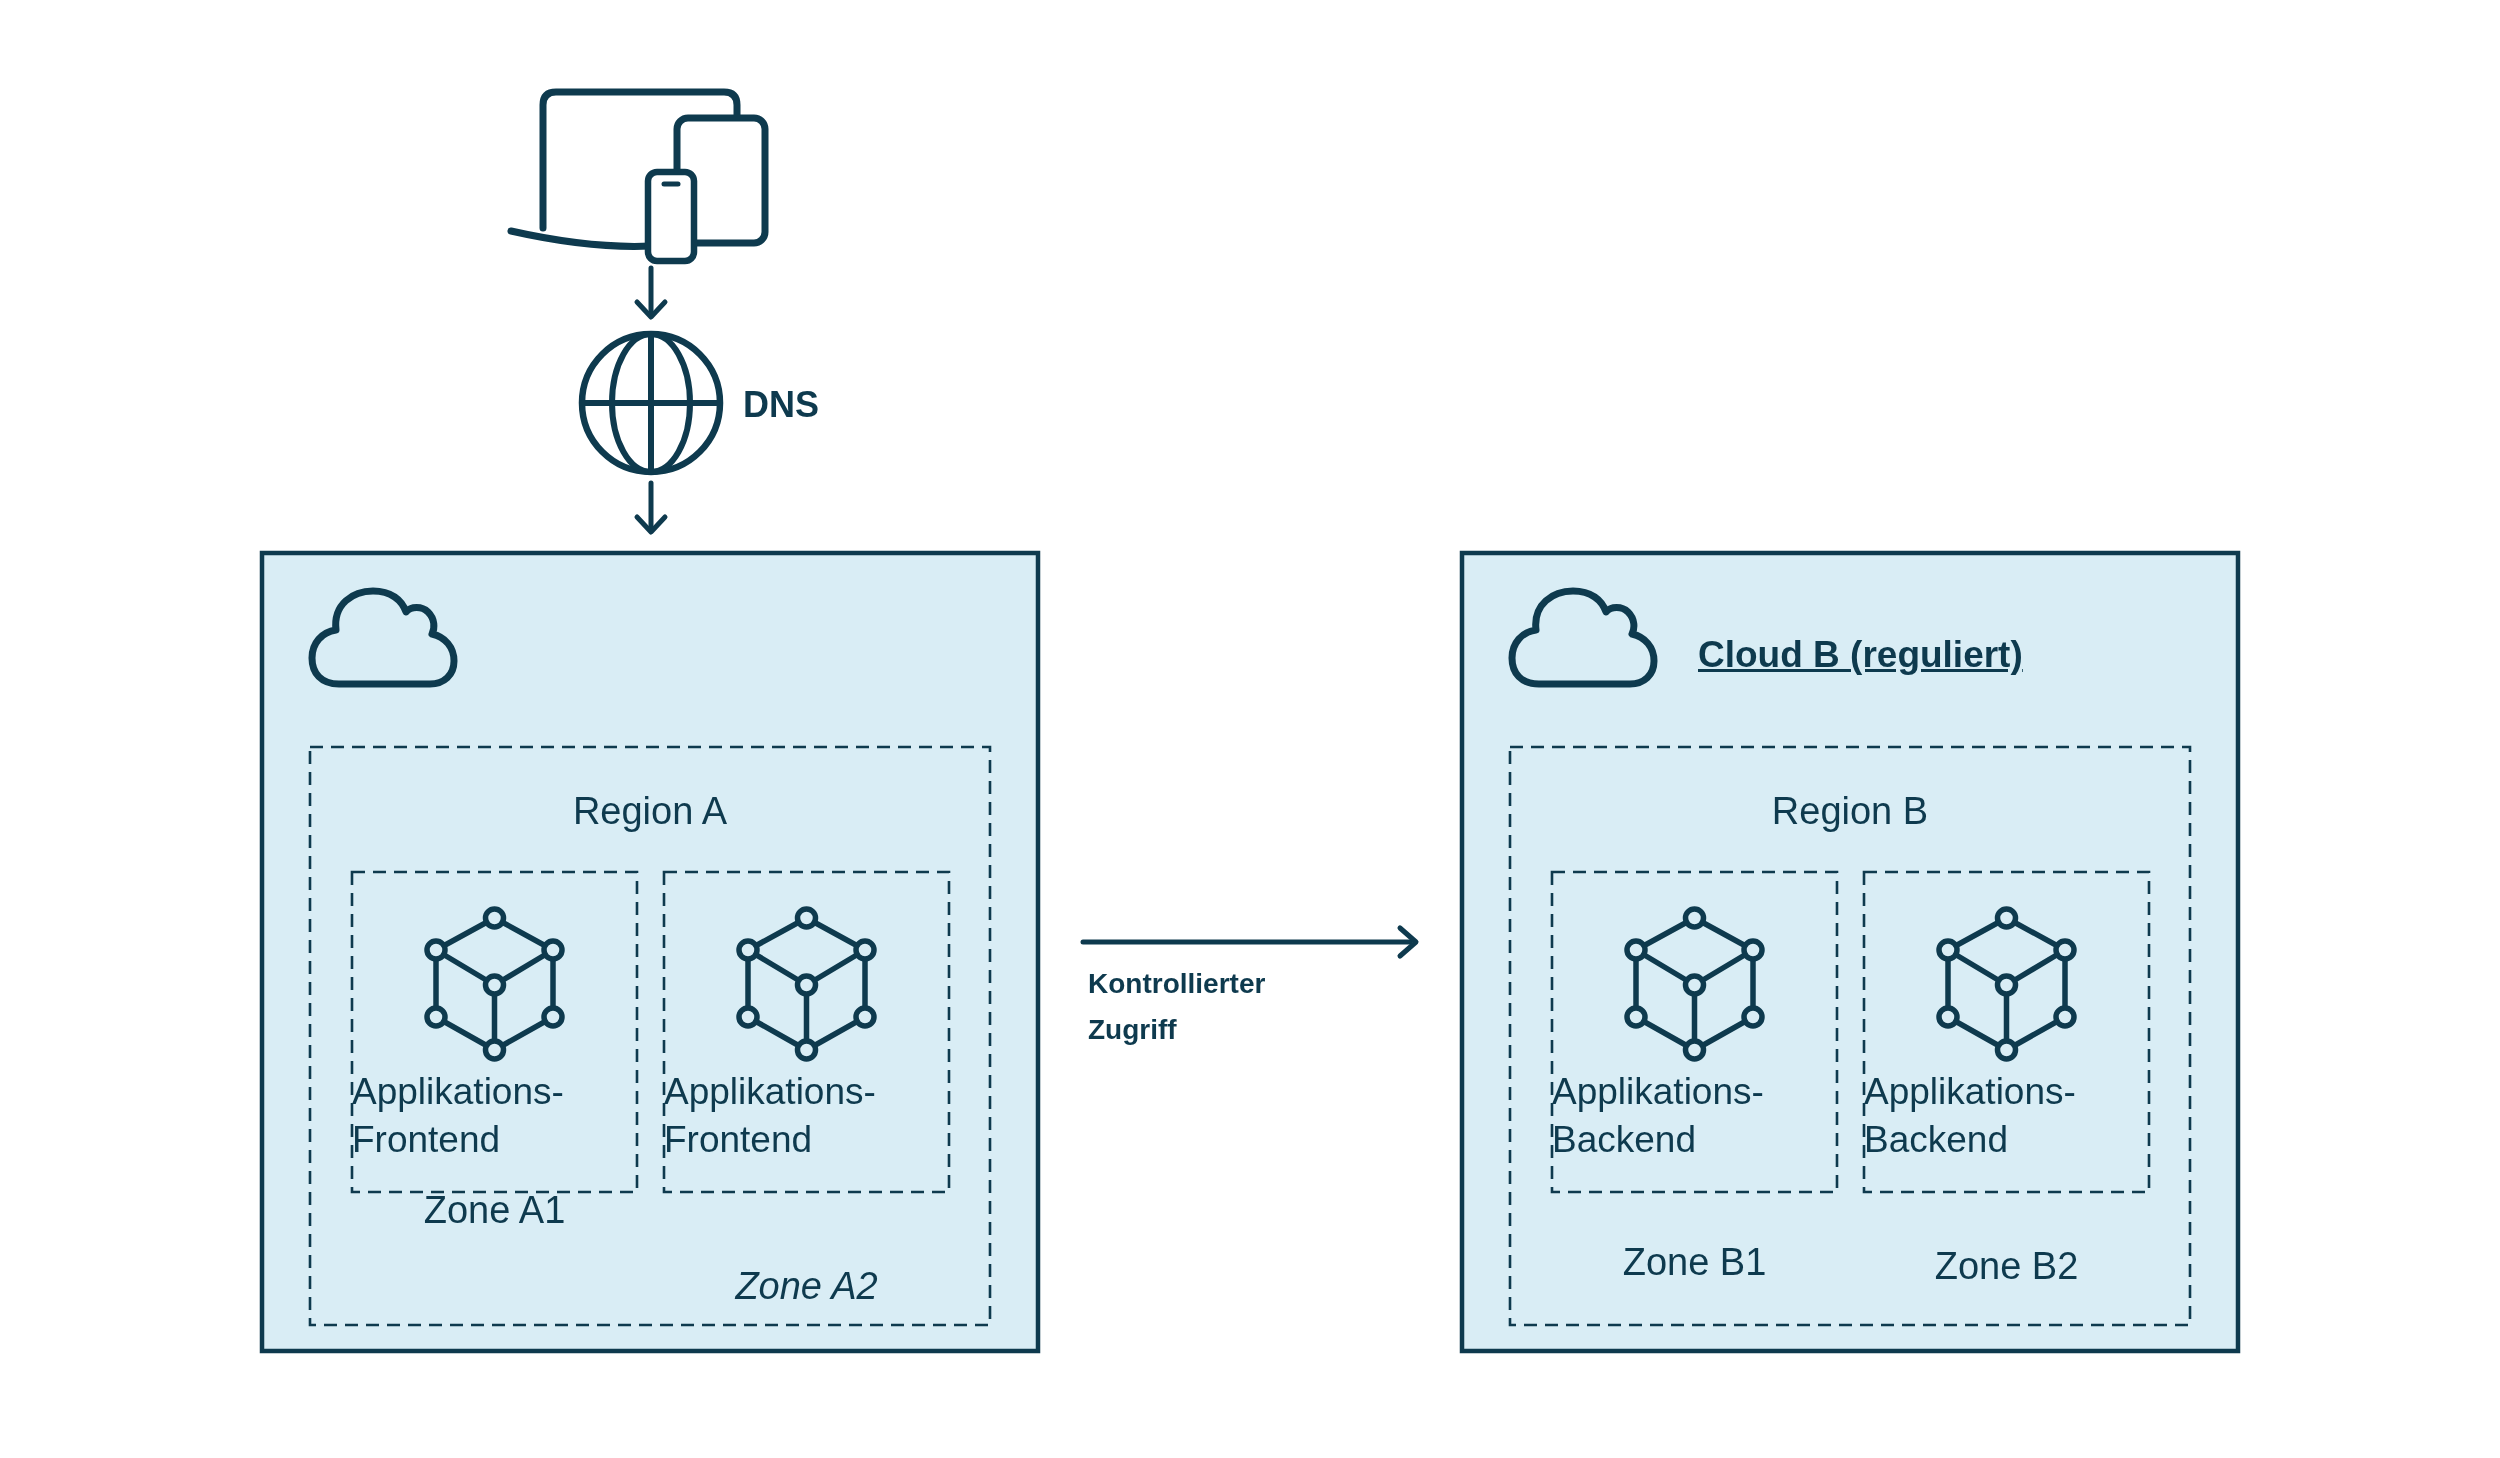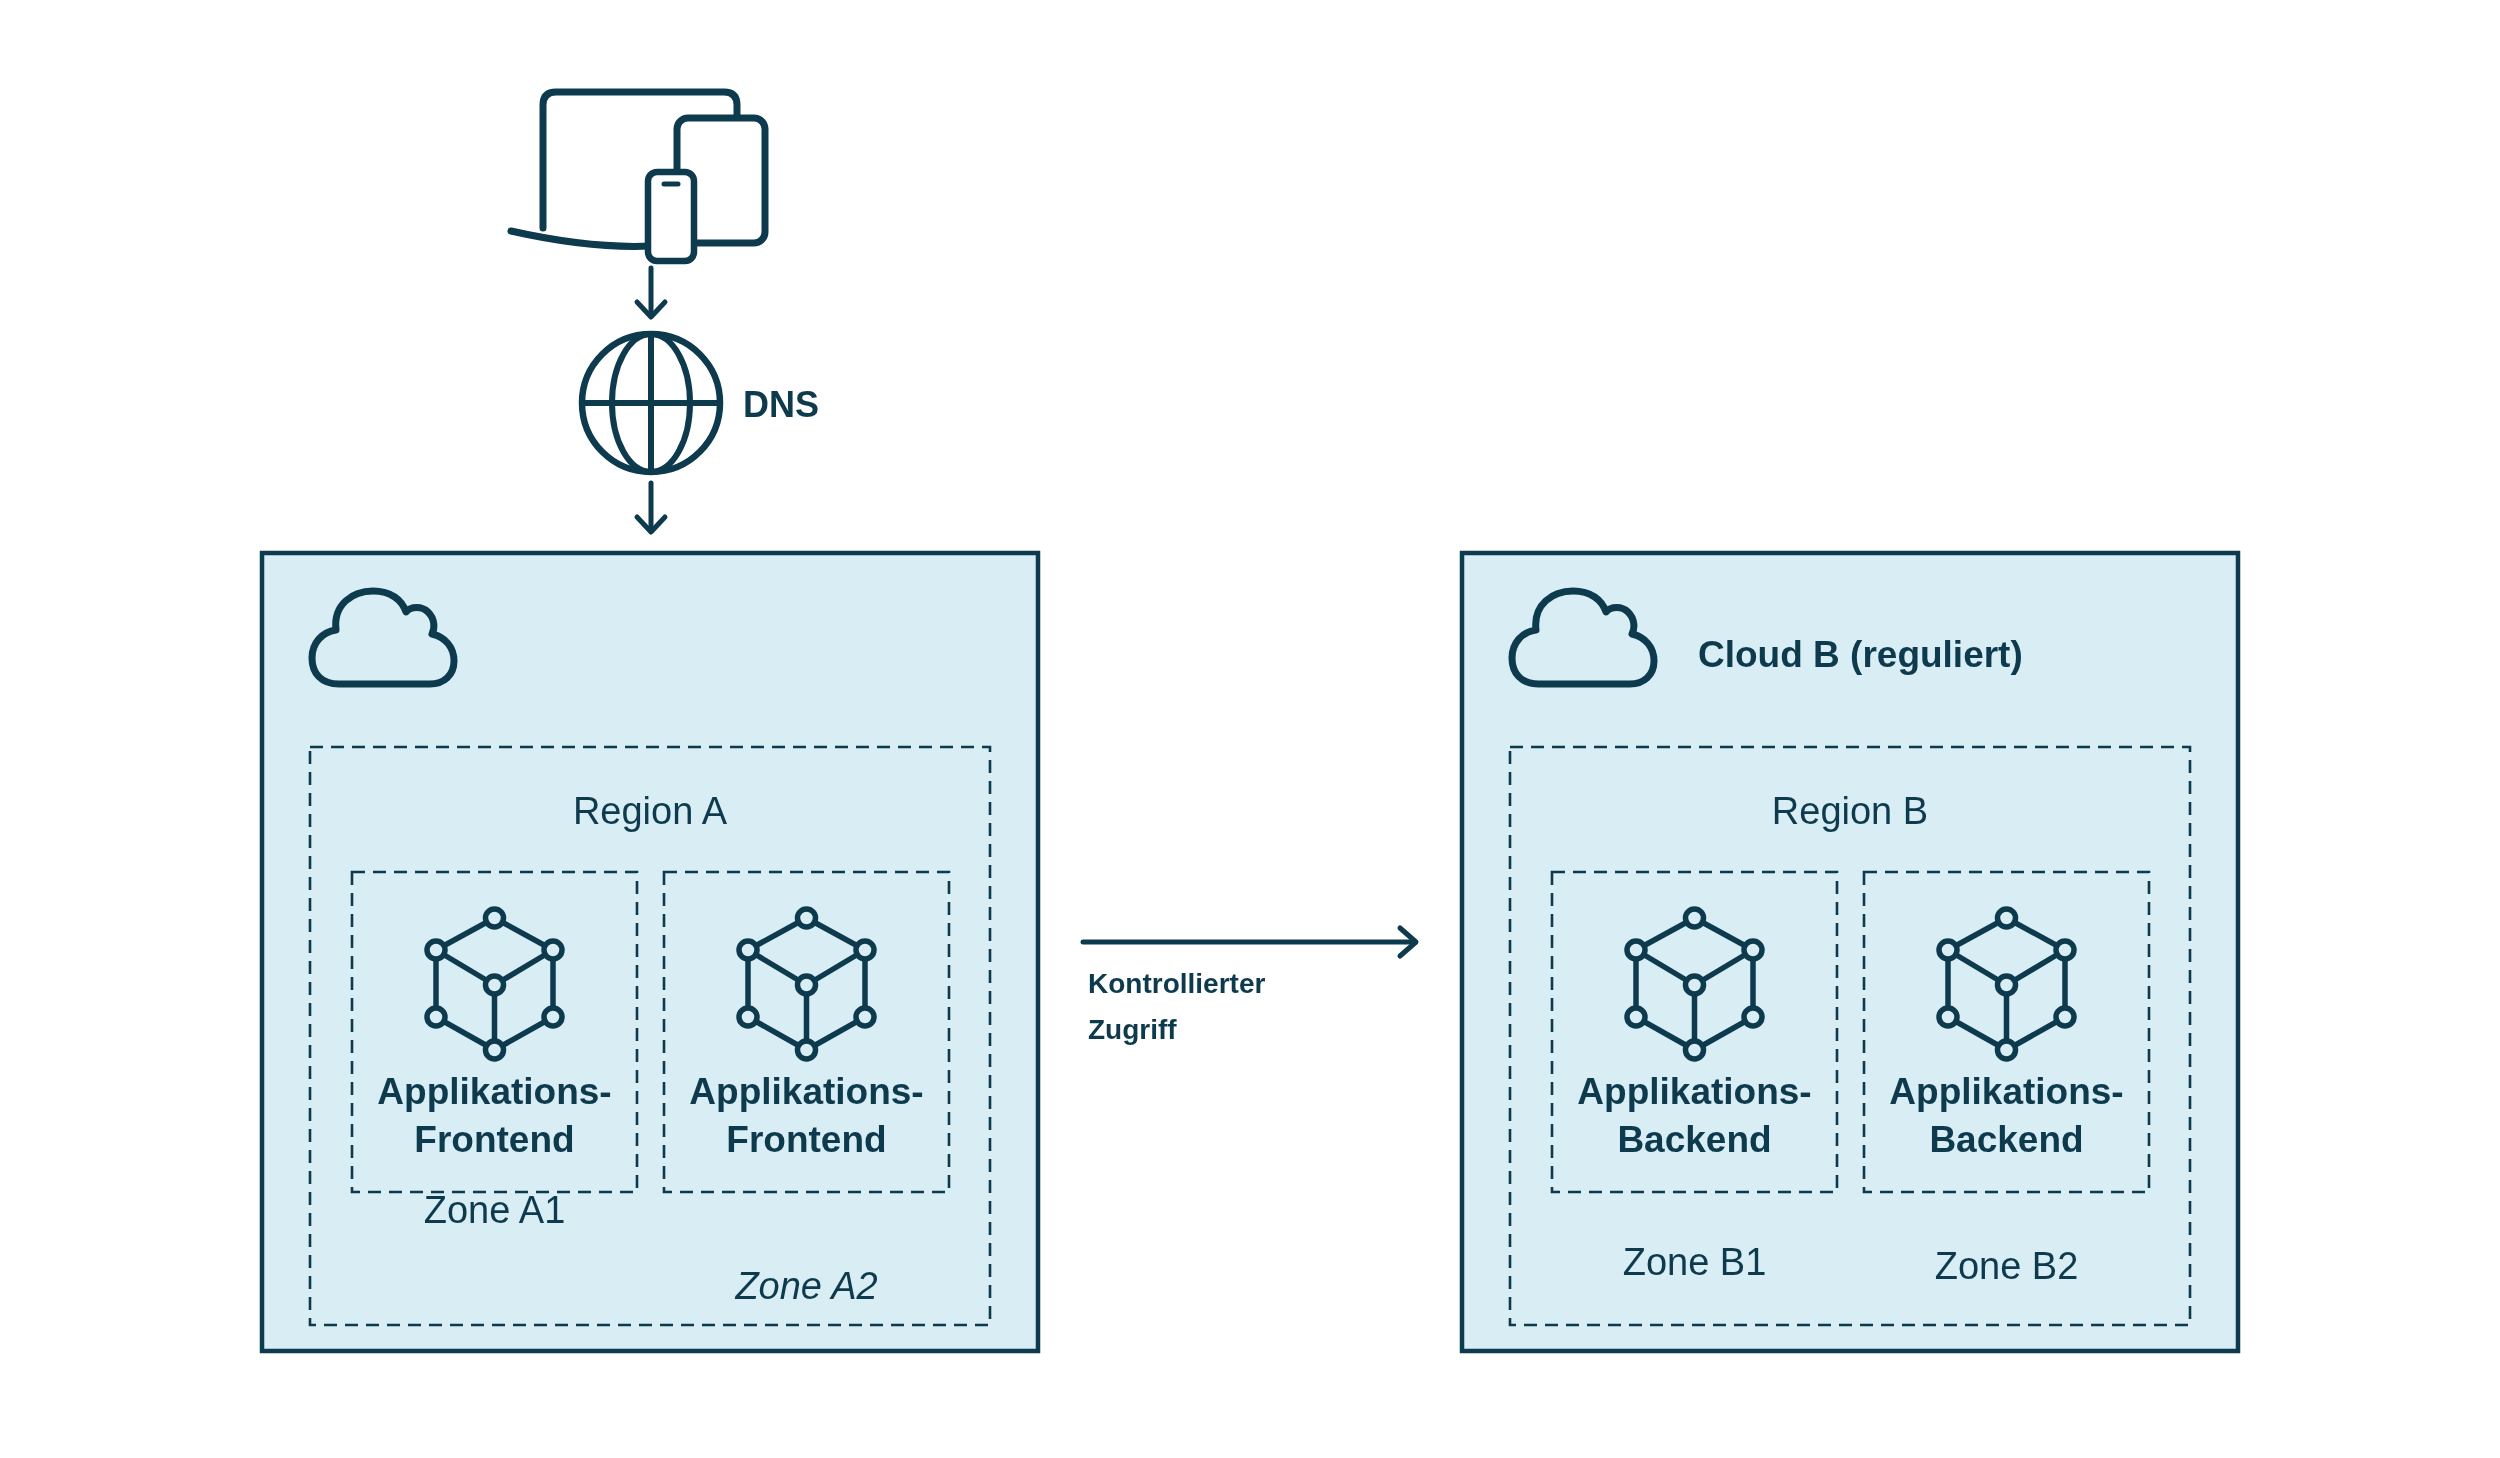--- a/index.html
+++ b/index.html
@@ -25,21 +25,21 @@
   .icon6{fill:none;stroke:var(--ink);stroke-width:6;stroke-linecap:round;stroke-linejoin:round;}
   .devfill{fill:#ffffff;stroke:var(--ink);stroke-width:7;stroke-linejoin:round;}
   .devfill2{fill:#ffffff;stroke:var(--ink);stroke-width:6.5;stroke-linejoin:round;}
   .cubeln{fill:none;stroke:var(--ink);stroke-width:5.5;stroke-linecap:round;}
   .cubend{fill:var(--panel);stroke:var(--ink);stroke-width:5.5;}
   
   .txt{position:absolute;color:var(--ink);}
   .title{font-size:37px;font-weight:700;line-height:44px;white-space:nowrap;}
   .dnslbl{font-size:36px;font-weight:700;line-height:42px;}
   .plain{font-size:38px;font-weight:400;line-height:44px;text-align:center;}
-  .app{font-size:37px;font-weight:700;line-height:48px;text-align:center;white-space:pre-line;}
+  .app{font-size:37px;font-weight:400;line-height:48px;white-space:pre-line;}
   .flow{font-size:28px;font-weight:700;line-height:46px;white-space:pre-line;}
 </style>
 </head>
 <body>
 
 <div id="canvas">
 
   <svg id="art" width="2500" height="1458" viewBox="0 0 2500 1458">
     <defs>
 
@@ -116,21 +116,21 @@
     <use href="#cube" x="1936" y="906"></use>
 
     <g>
       <line class="ln" x1="1083" y1="942" x2="1410" y2="942"></line>
       <polyline class="ln" points="1400,928 1416,942 1400,956"></polyline>
     </g>
   </svg>
 
   <div class="txt dnslbl" style="left:743px;top:384px;">DNS</div>
 
-  <div class="txt title" style="left:1698px;top:633px;">Cloud B (reguliert)</div>
+  <div class="txt title" style="left:1698px;top:633px;text-decoration:underline;">Cloud B (reguliert)</div>
 
   <div class="txt plain" style="left:1510px;top:789px;width:680px;">Region B</div>
   <div class="txt plain" style="left:310px;top:789px;width:680px;">Region A</div>
 
   <div class="txt app" style="left:352px;top:1068px;width:285px;">Applikations-
 Frontend</div>
   <div class="txt app" style="left:664px;top:1068px;width:285px;">Applikations-
 Frontend</div>
   <div class="txt app" style="left:1552px;top:1068px;width:285px;">Applikations-
 Backend</div>

